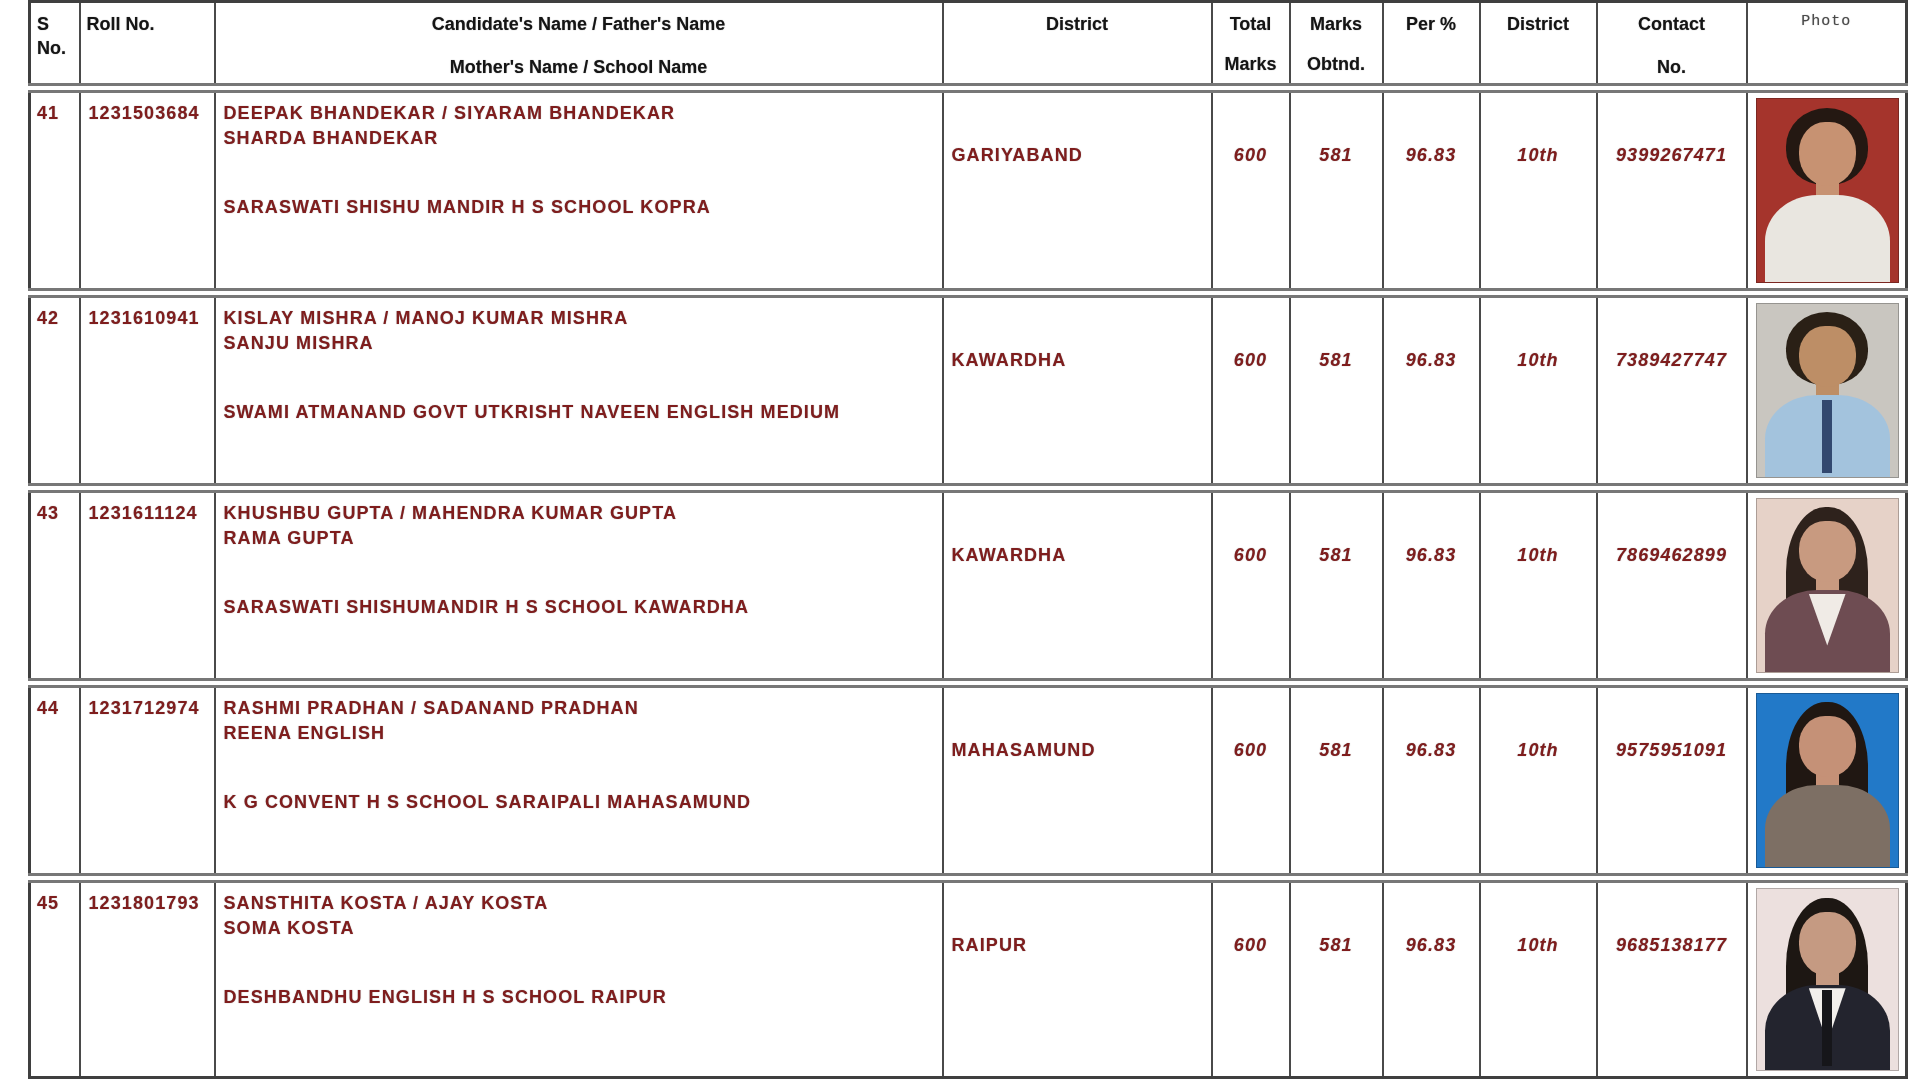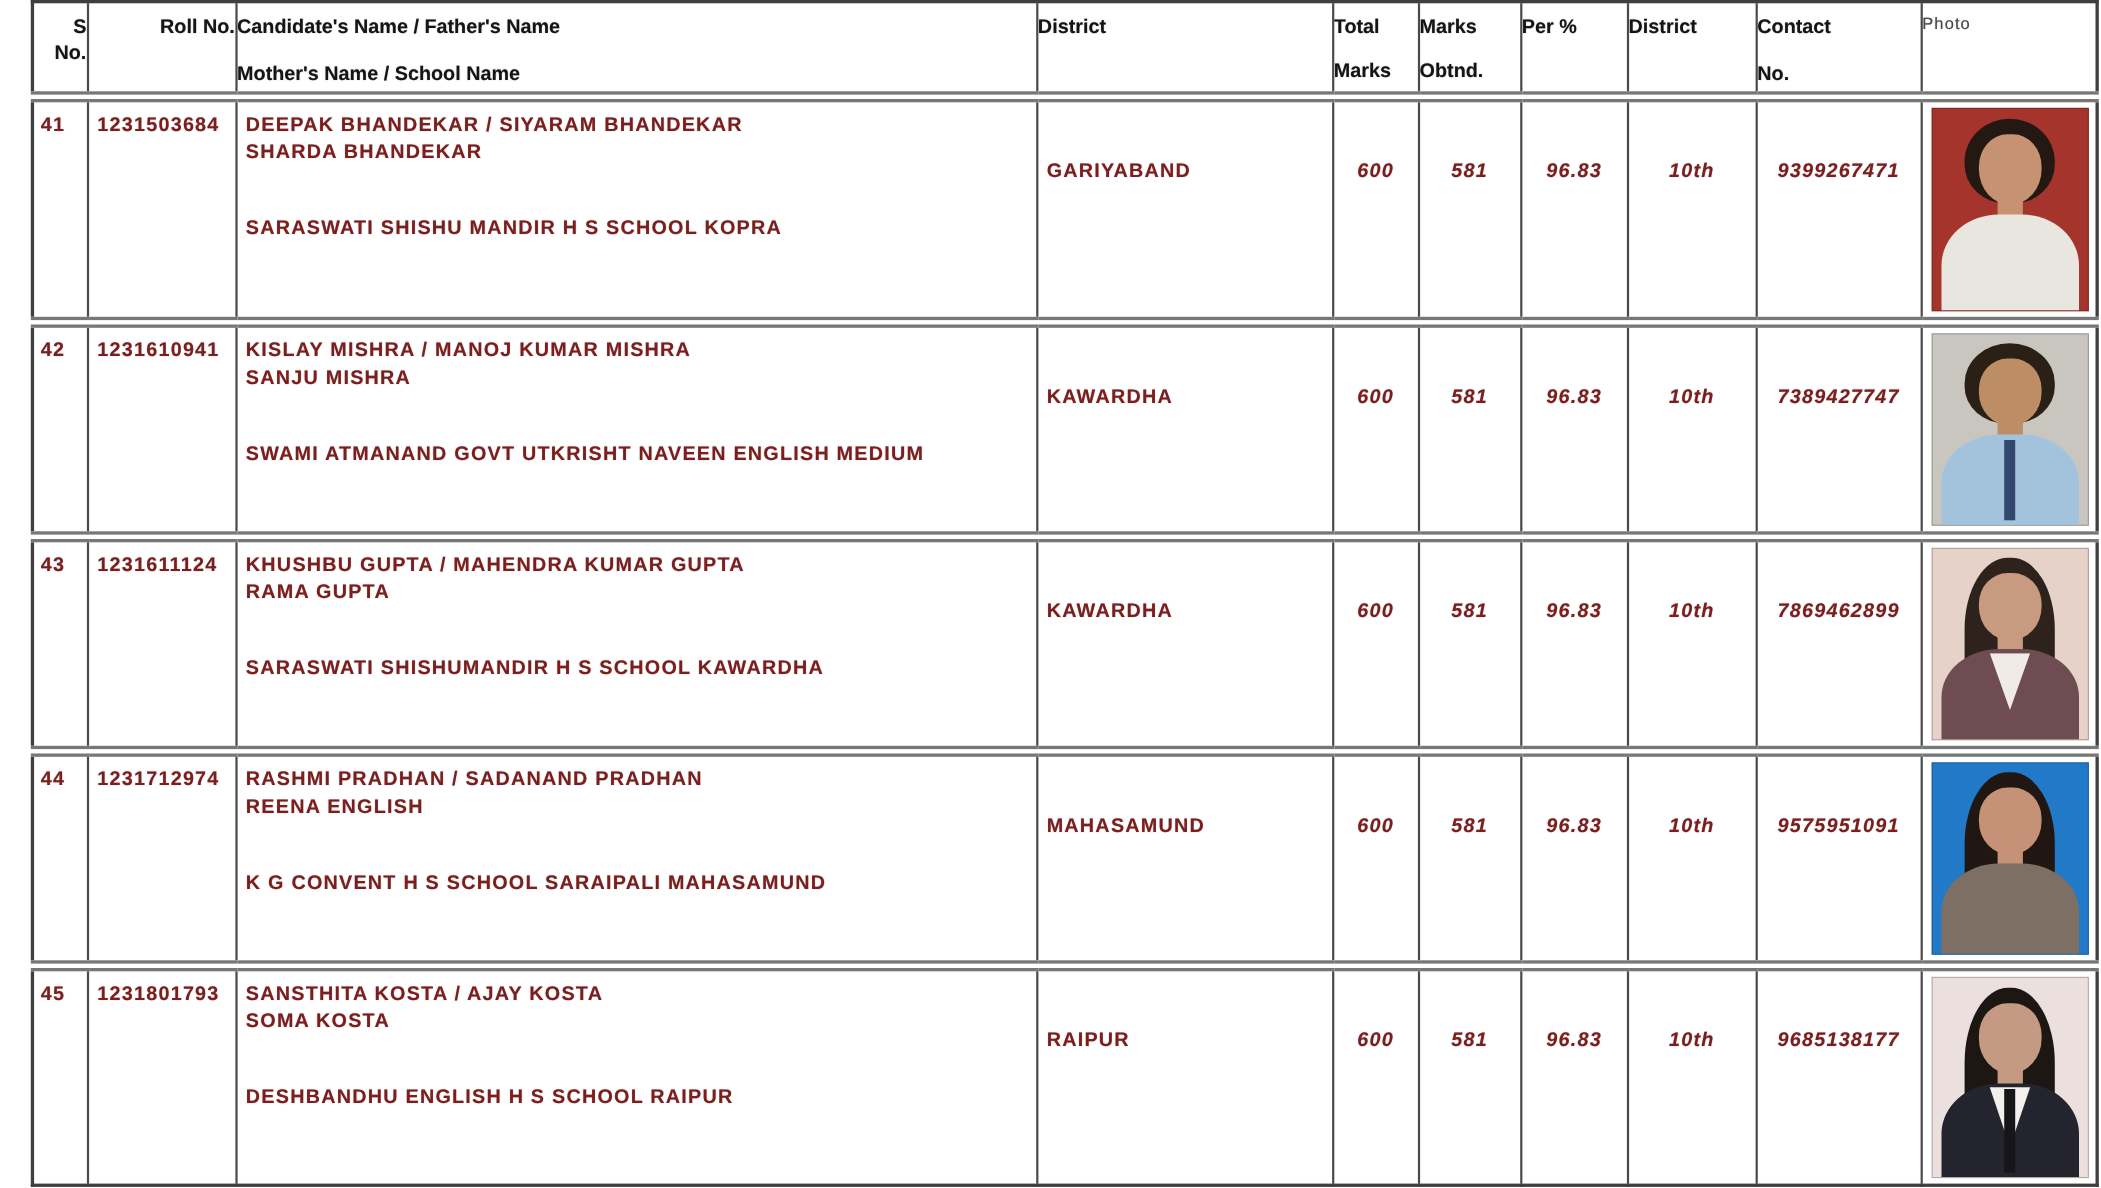--- a/index.html
+++ b/index.html
@@ -14,37 +14,37 @@
     position:absolute; left:28px; top:0;
     width:1877px; border-collapse:collapse; table-layout:fixed;
     border:3px solid #3f3f3f;
   }
   th, td { vertical-align:top; overflow:hidden; }
   thead th {
     border:2px solid #4a4a4a;
     border-bottom:10px double #777;
     height:86px; padding-top:9px;
     font-size:18px; font-weight:bold; color:#151515;
-    text-align:left; line-height:1.35;
+    text-align:center; line-height:1.35;
     text-shadow:0 0 1px rgba(50,50,50,.55);
   }
   tbody td {
     border:2px solid #4a4a4a;
     border-top:10px double #777;
     font-size:18px; font-weight:bold; color:#7f1d1d;
     letter-spacing:1.1px; line-height:1.4;
     text-shadow:0 0 1px rgba(50,50,50,.5);
   }
   tr.r0 td { height:205px; } tr.r1 td, tr.r2 td, tr.r3 td { height:195px;margin-top:36px; }
   tr.r4 td { height:200px; }
-  th.left { text-align:right; padding-left:6px; }
+  th.left { text-align:left; padding-left:6px; }
   .hdr-stack div + div { margin-top:16px; }
   .hdr-tight div + div { margin-top:19px; }
   th.photo-h {
-    font-family:Liberation Sans, sans-serif;
+    font-family:Liberation Mono, monospace;
     font-weight:normal; font-size:15px; color:#4a4a4a; letter-spacing:1px;
     text-shadow:0 0 1px rgba(90,90,90,.6);
   }
   td.c-sno  { padding:8px 2px 0 6px; }
   td.c-roll { padding:8px 2px 0 8px; }
   td.c-name { padding:8px 6px 0 8px; }
   td.c-name .mother { margin-bottom:44px; }
   td.mid { padding-top:50px; }
   td.c-district { padding-left:8px; }
   td.c-num, td.c-pos, td.c-contact { text-align:center;font-style:italic; }

